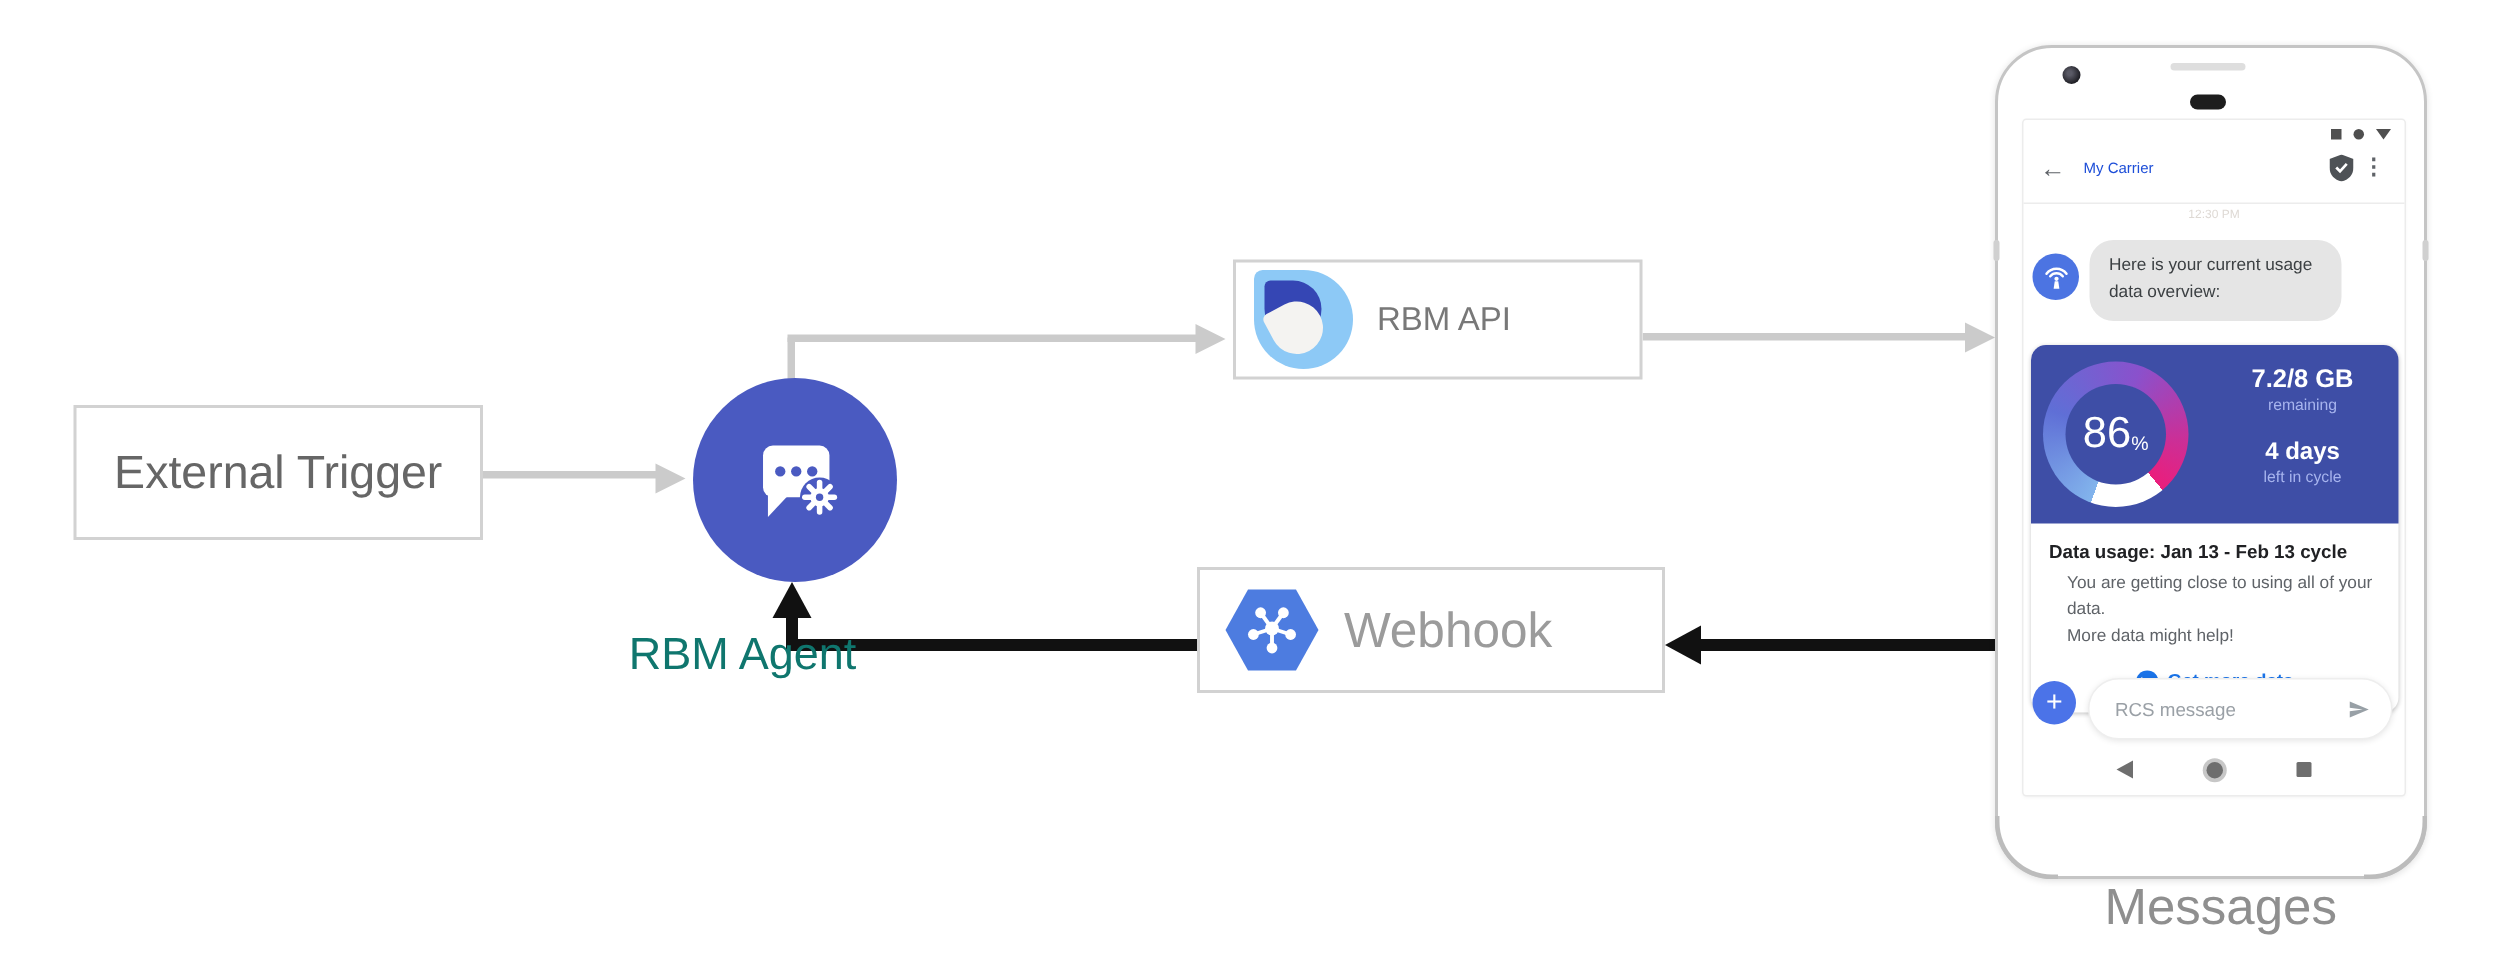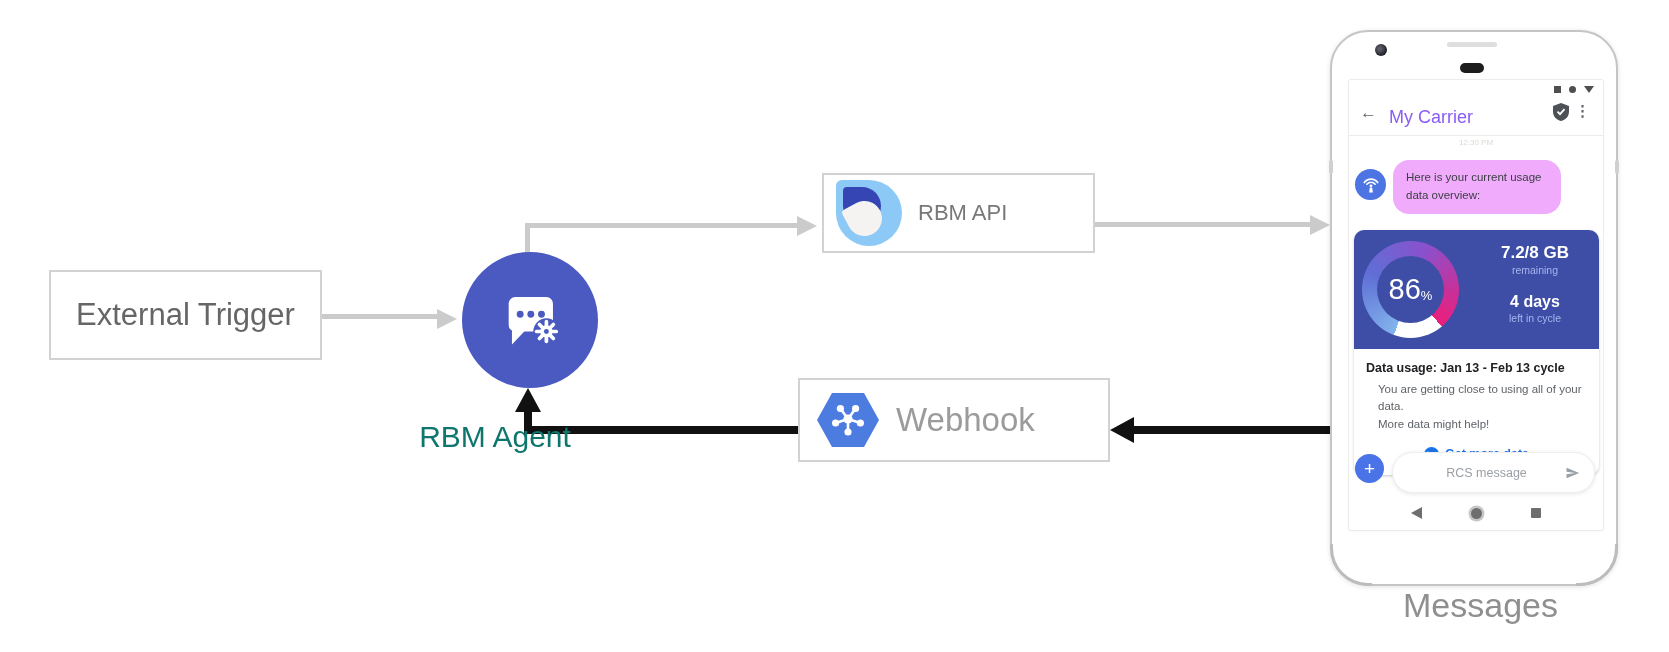--- a/index.html
+++ b/index.html
@@ -72,30 +72,30 @@
 
   
   .statusbar { position:absolute; top:4px; right:9px; display:flex; align-items:center; gap:8px; height:10px; }
   .st-sq { width:7px; height:7px; background:#4f4f4f; }
   .st-ci { width:7px; height:7px; border-radius:50%; background:#4f4f4f; }
   .st-tr { width:0; height:0; border-left:5px solid transparent; border-right:5px solid transparent; border-top:7px solid #4f4f4f; }
 
   
   .hdr { position:absolute; top:16px; left:0; width:100%; height:38px; }
   .hdr-back { position:absolute; left:11px; top:8px; font-size:17px; color:#5f6368; line-height:1; }
-  .hdr-title { position:absolute; left:40px; top:11px; font-size:18px; color:#8b5cf6; }
+  .hdr-title { position:absolute; left:40px; top:11px; font-size:10px; color:#1d4ed8; }
   .hdr-shield { position:absolute; right:34px; top:7px; }
   .hdr-menu { position:absolute; right:13px; top:6px; font-size:15px; font-weight:bold; color:#5f6368; letter-spacing:0; }
   .hdr-div { position:absolute; top:55px; left:0; width:100%; height:1px; background:#ececec; }
   .stamp { position:absolute; top:58px; width:100%; text-align:center; font-size:8px; color:#ded9d4; }
 
   
   .avatar { position:absolute; left:6px; top:89px; width:31px; height:31px; border-radius:50%;
     background:#4c74e2; display:flex; align-items:center; justify-content:center; }
-  .bubble { position:absolute; left:44px; top:80px; width:168px; background:#f0abfc;
+  .bubble { position:absolute; left:44px; top:80px; width:168px; background:#e5e5e5;
     border-radius:16px 16px 16px 16px; padding:9px 13px; font-size:11.5px; line-height:1.55; color:#3c4043; }
 
   
   .rcard { position:absolute; left:5px; top:150px; width:245px; background:#fff; border-radius:10px;
     box-shadow:0 1px 3px rgba(0,0,0,.22); }
   .rcard-media { position:relative; height:119px; background:#3e4ea6; border-radius:10px 10px 0 0; }
   .donut { position:absolute; left:8px; top:11px; width:97px; height:97px; border-radius:50%;
     background:conic-gradient(from 200deg, #82b4ec 0deg, #5f6fd6 90deg, #8a51cc 180deg, #cb2f97 255deg, #ea1e7c 300deg, #ffffff 300deg 360deg); }
   .donut::after { content:""; position:absolute; inset:15px; border-radius:50%; background:#3e4ea6; }
   .donut-txt { position:absolute; inset:0; display:flex; align-items:center; justify-content:center; z-index:1; color:#fff; }
@@ -117,21 +117,21 @@
   .globe .g3 { position:absolute; left:4px; top:1.5px; width:10px; height:10px; border-radius:50%; background:#1a73e8; }
 
   
   .plus-btn { position:absolute; left:6px; top:374px; width:29px; height:29px; border-radius:50%;
     background:#4b73e8; color:#fff; display:flex; align-items:center; justify-content:center;
     font-size:19px; font-weight:300; line-height:1; }
   .pill { position:absolute; left:43px; top:372px; width:203px; height:41px; border-radius:21px;
     background:#fff; border:1px solid #eee; box-shadow:0 1px 4px rgba(0,0,0,.10);
     display:flex; align-items:center; padding:0 12px 0 17px; }
   .pill input { border:none; outline:none; flex:1; font-size:12.5px; color:#3c4043; background:transparent;
-    font-family:"Liberation Sans", sans-serif; min-width:0;text-align:center; }
+    font-family:"Liberation Sans", sans-serif; min-width:0; }
   .pill input::placeholder { color:#9aa0a6; }
 
   
   .nav { position:absolute; bottom:8px; left:0; width:100%; display:flex; align-items:center; justify-content:center; gap:49px; height:18px; }
   .nv-back { width:0; height:0; border-top:6.5px solid transparent; border-bottom:6.5px solid transparent; border-right:11px solid #6e6e6e; }
   .nv-home { width:11px; height:11px; border-radius:50%; background:#6e6e6e; box-shadow:0 0 0 2.5px #c7c7c7; }
   .nv-sq { width:10px; height:10px; background:#6e6e6e; border-radius:1px; }
 
   .phone-caption { position:absolute; left:1388px; top:586px; width:185px; text-align:center;
     font-size:34px; font-weight:300; color:#8f8f8f; }

